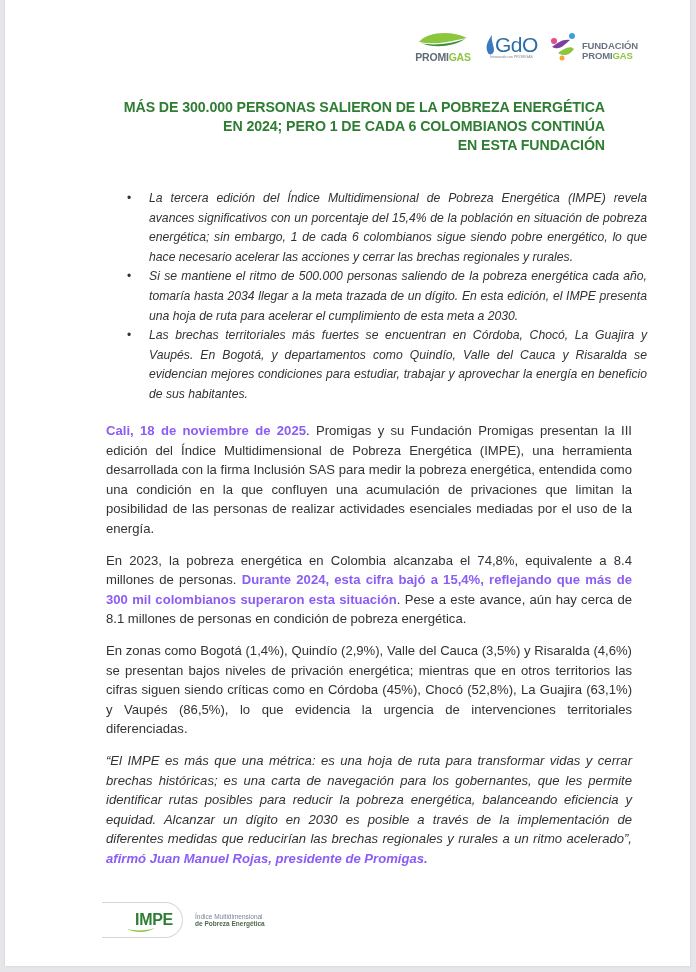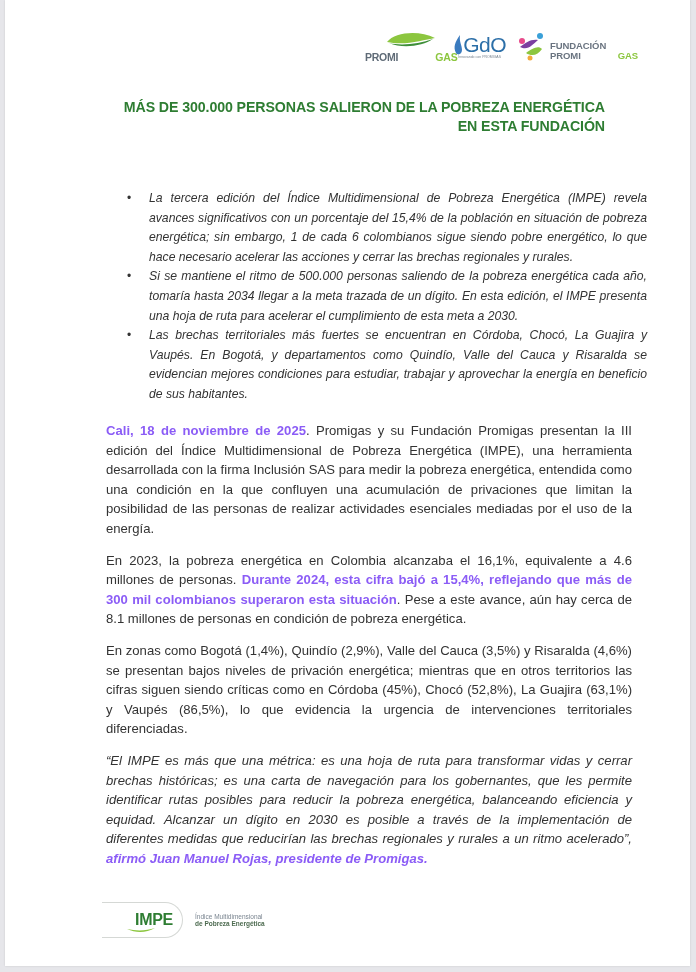--- a/index.html
+++ b/index.html
@@ -10,21 +10,21 @@
   }
   .page {
     position: absolute; left: 5px; top: 0; width: 685px; height: 966px;
     background: #ffffff;
     box-shadow: 0 0 2px rgba(0,0,0,0.12);
   }
   .logos { position: absolute; top: 26px; right: 52px; height: 40px; display: flex; align-items: center; gap: 10px; }
   .logo-promigas { display: flex; flex-direction: column; align-items: center; width: 64px; }
   .logo-promigas svg { display: block; }
   .logo-promigas .wm { font-size: 10.5px; font-weight: bold; letter-spacing: -0.2px; color: #5f6b77; margin-top: 1px; }
-  .logo-promigas .wm .gas, .logo-fund .gas { color: #8cc63f; padding-left: 37px; }
+  .logo-promigas .wm .gas, .logo-fund .gas { color: #8cc63f; }
   .logo-gdo { display: flex; flex-direction: column; align-items: center; }
   .logo-gdo .row { display: flex; align-items: center; }
   .logo-gdo .txt { font-size: 21px; color: #2c6fa8; letter-spacing: -0.5px; }
   .logo-gdo .sub { font-size: 3.5px; color: #7a8590; margin-top: -2px; }
   .logo-fund { display: flex; align-items: flex-end; gap: 4px; }
   .logo-fund .name { font-size: 9.5px; line-height: 10px; font-weight: bold; color: #6a7480; letter-spacing: -0.1px; }
 
   .title {
     position: absolute; left: 100px; width: 500px; top: 98px;
     text-align: right; color: #2e7d32; font-weight: bold;
@@ -90,32 +90,33 @@
       </svg>
       <div class="name">
         <div>FUNDACIÓN</div>
         <div><span>PROMI</span><span class="gas">GAS</span></div>
       </div>
     </div>
   </div>
 
   <div class="title">
     <div>MÁS DE 300.000 PERSONAS SALIERON DE LA POBREZA ENERGÉTICA</div>
+    <div>EN 2024; PERO 1 DE CADA 6 COLOMBIANOS CONTINÚA</div>
     <div>EN ESTA FUNDACIÓN</div>
   </div>
 
   <ul class="bullets">
     <li>La tercera edición del Índice Multidimensional de Pobreza Energética (IMPE) revela avances significativos con un porcentaje del 15,4% de la población en situación de pobreza energética; sin embargo, 1 de cada 6 colombianos sigue siendo pobre energético, lo que hace necesario acelerar las acciones y cerrar las brechas regionales y rurales.</li>
     <li>Si se mantiene el ritmo de 500.000 personas saliendo de la pobreza energética cada año, tomaría hasta 2034 llegar a la meta trazada de un dígito. En esta edición, el IMPE presenta una hoja de ruta para acelerar el cumplimiento de esta meta a 2030.</li>
     <li>Las brechas territoriales más fuertes se encuentran en Córdoba, Chocó, La Guajira y Vaupés. En Bogotá, y departamentos como Quindío, Valle del Cauca y Risaralda se evidencian mejores condiciones para estudiar, trabajar y aprovechar la energía en beneficio de sus habitantes.</li>
   </ul>
 
   <div class="body">
     <p><b>Cali, 18 de noviembre de 2025</b><span>. Promigas y su Fundación Promigas presentan la III edición del Índice Multidimensional de Pobreza Energética (IMPE), una herramienta desarrollada con la firma Inclusión SAS para medir la pobreza energética, entendida como una condición en la que confluyen una acumulación de privaciones que limitan la posibilidad de las personas de realizar actividades esenciales mediadas por el uso de la energía.</span></p>
-    <p><span>En 2023, la pobreza energética en Colombia alcanzaba el 16,1%, equivalente a 4.6 millones de personas. </span><b>Durante 2024, esta cifra bajó a 15,4%, reflejando que más de 300 mil colombianos superaron esta situación</b><span>. Pese a este avance, aún hay cerca de 8.1 millones de personas en condición de pobreza energética.</span></p>
+    <p><span>En 2023, la pobreza energética en Colombia alcanzaba el 74,8%, equivalente a 8.4 millones de personas. </span><b>Durante 2024, esta cifra bajó a 15,4%, reflejando que más de 300 mil colombianos superaron esta situación</b><span>. Pese a este avance, aún hay cerca de 8.1 millones de personas en condición de pobreza energética.</span></p>
     <p>En zonas como Bogotá (1,4%), Quindío (2,9%), Valle del Cauca (3,5%) y Risaralda (4,6%) se presentan bajos niveles de privación energética; mientras que en otros territorios las cifras siguen siendo críticas como en Córdoba (45%), Chocó (52,8%), La Guajira (63,1%) y Vaupés (86,5%), lo que evidencia la urgencia de intervenciones territoriales diferenciadas.</p>
     <p class="quote"><span>“El IMPE es más que una métrica: es una hoja de ruta para transformar vidas y cerrar brechas históricas; es una carta de navegación para los gobernantes, que les permite identificar rutas posibles para reducir la pobreza energética, balanceando eficiencia y equidad. Alcanzar un dígito en 2030 es posible a través de la implementación de diferentes medidas que reducirían las brechas regionales y rurales a un ritmo acelerado”,</span><b> afirmó Juan Manuel Rojas, presidente de Promigas.</b></p>
   </div>
 
   <div class="footer-logo">
     <div class="impe-pill">
       <span class="word">IMPE</span>
       <svg width="30" height="6" viewBox="0 0 30 6">
         <path d="M1 2 C10 6, 20 6, 29 1 C20 4, 10 4, 1 2 Z" fill="#8cc63f"></path>
       </svg>

